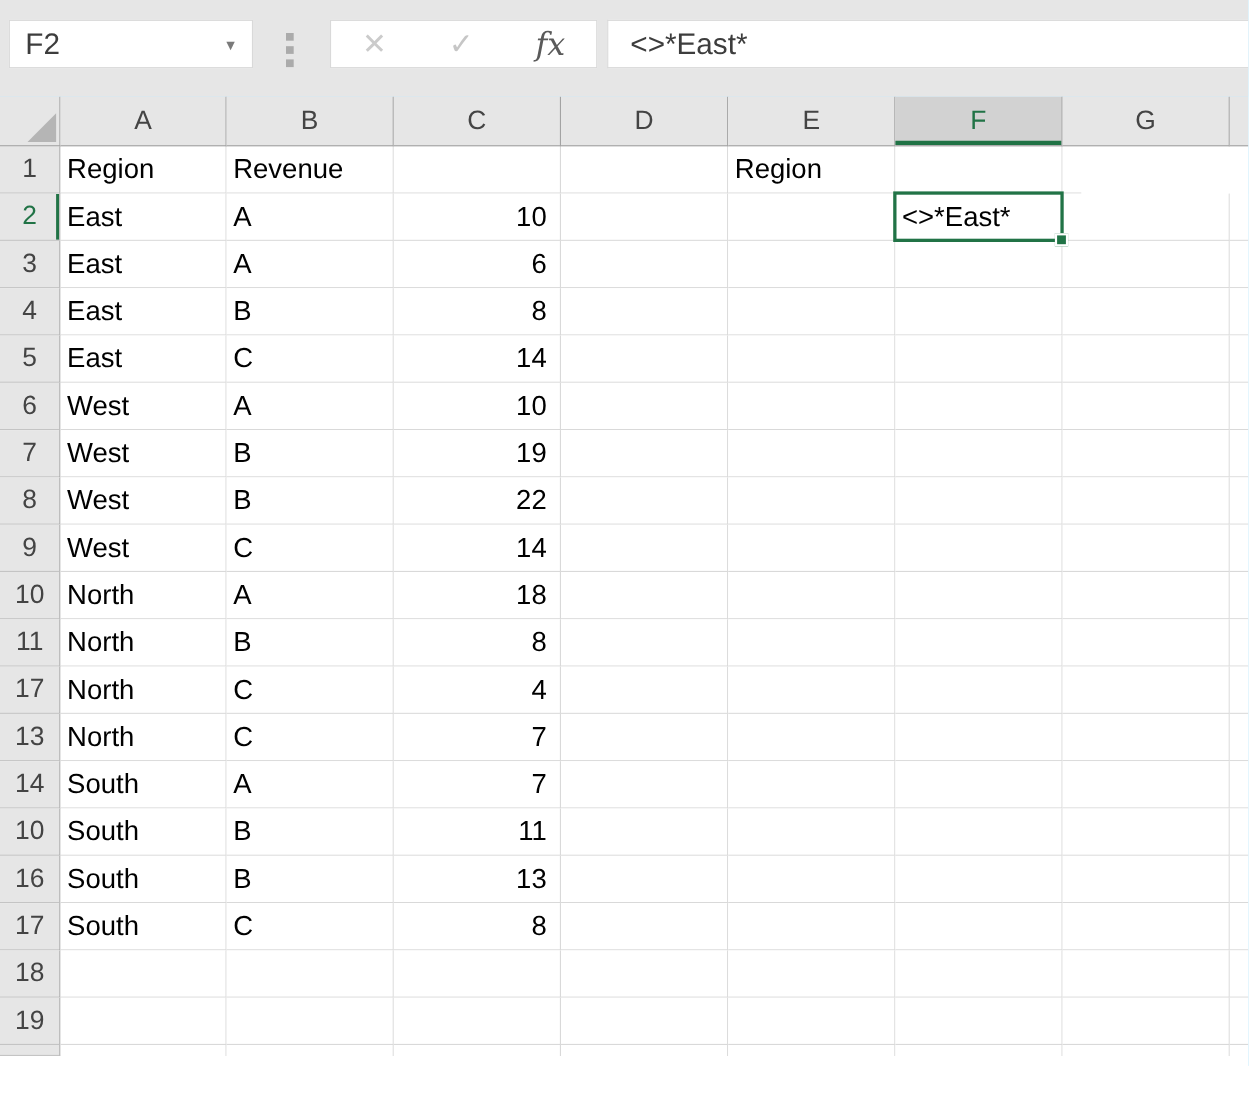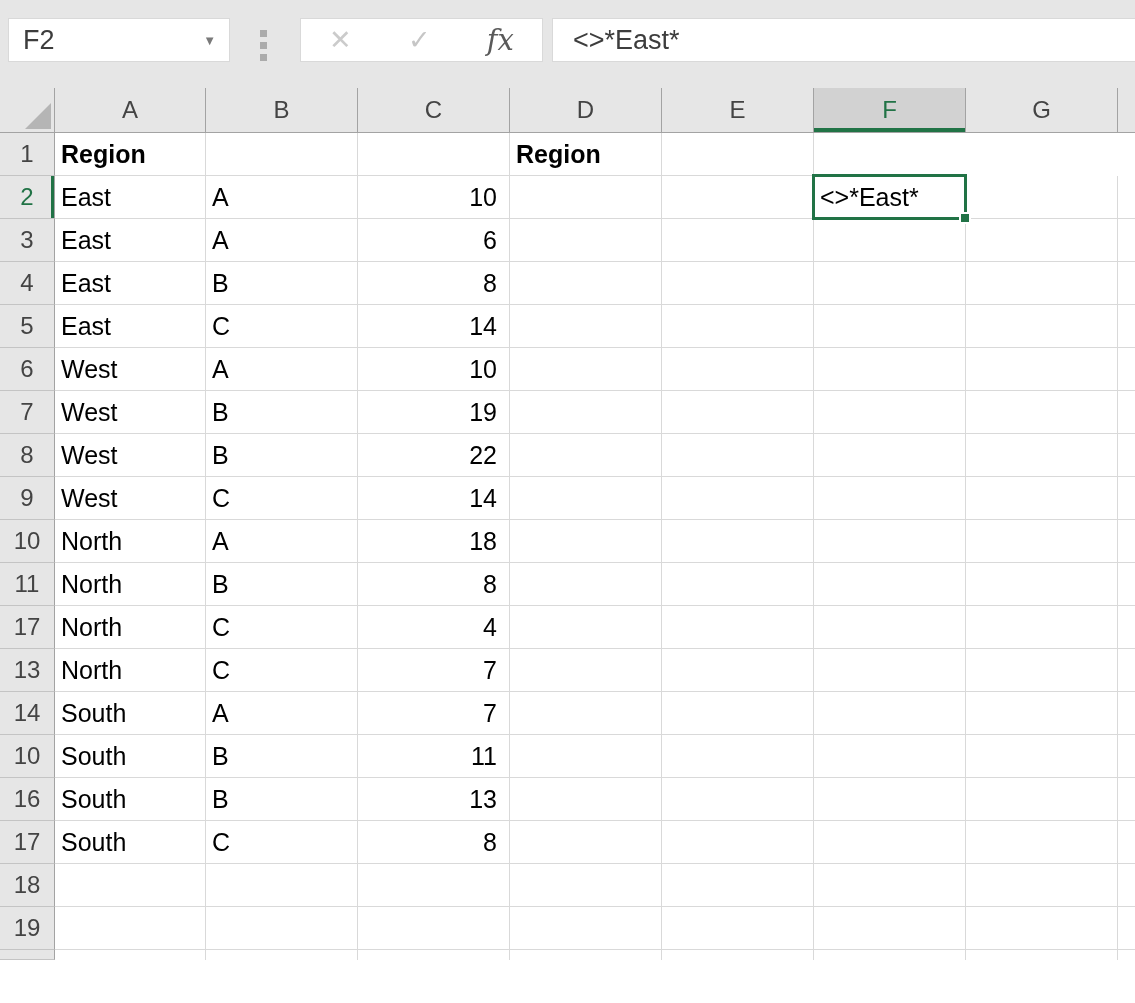--- a/index.html
+++ b/index.html
@@ -58,21 +58,21 @@
     font-size:24px;color:#444;cursor:pointer;
   }
   .rowhdr.sel{color:#217346;box-shadow:inset -3px 0 0 0 #217346;}
   .cell{
     background:#fff;box-sizing:border-box;flex:none;height:43px;
     border-right:1px solid #d9d9d9;border-bottom:1px solid #d9d9d9;
     display:flex;align-items:center;padding-left:6px;overflow:hidden;
     font-size:25px;color:#000;cursor:cell;white-space:pre;
   }
   .cell.num{justify-content:flex-end;padding-left:0;padding-right:12px;}
-  .cell.bold{font-weight:bold;}
+  .cell.bold{font-weight:normal;}
   .cell.lastcol{border-right:none;}
   .cell.selcell{position:relative;z-index:3;overflow:visible;}
   .cell.selcell::before{
     content:"";position:absolute;left:-2px;top:-2px;right:-2px;bottom:-2px;
     border:3px solid #217346;pointer-events:none;
   }
   .cell.selcell::after{
     content:"";position:absolute;right:-6px;bottom:-6px;width:8px;height:8px;
     background:#217346;border:2px solid #fff;
   }
@@ -110,20 +110,21 @@
         <div class="hdr-cell" style="width: 152px;">C</div>
         <div class="hdr-cell" style="width: 152px;">D</div>
         <div class="hdr-cell" style="width: 152px;">E</div>
         <div class="hdr-cell sel" style="width: 152px;">F</div>
         <div class="hdr-cell" style="width: 152px;">G</div>
         <div class="hdr-cell" style="width: 17px; border-right: none;"></div>
       </div>
       <div class="grid-row">
         <div class="rowhdr">1</div>
         <div class="cell bold" style="width: 151px;">Region</div>
+        <div class="cell bold" style="width: 152px;">Revenue</div>
         <div class="cell" style="width: 152px;"></div>
         <div class="cell" style="width: 152px;"></div>
         <div class="cell bold" style="width: 152px;">Region</div>
         <div class="cell" style="width: 152px;"></div>
         <div class="cell lastcol" style="width: 17px;"></div>
       </div>
       <div class="grid-row">
         <div class="rowhdr sel">2</div>
         <div class="cell" style="width: 151px;">East</div>
         <div class="cell" style="width: 152px;">A</div>

